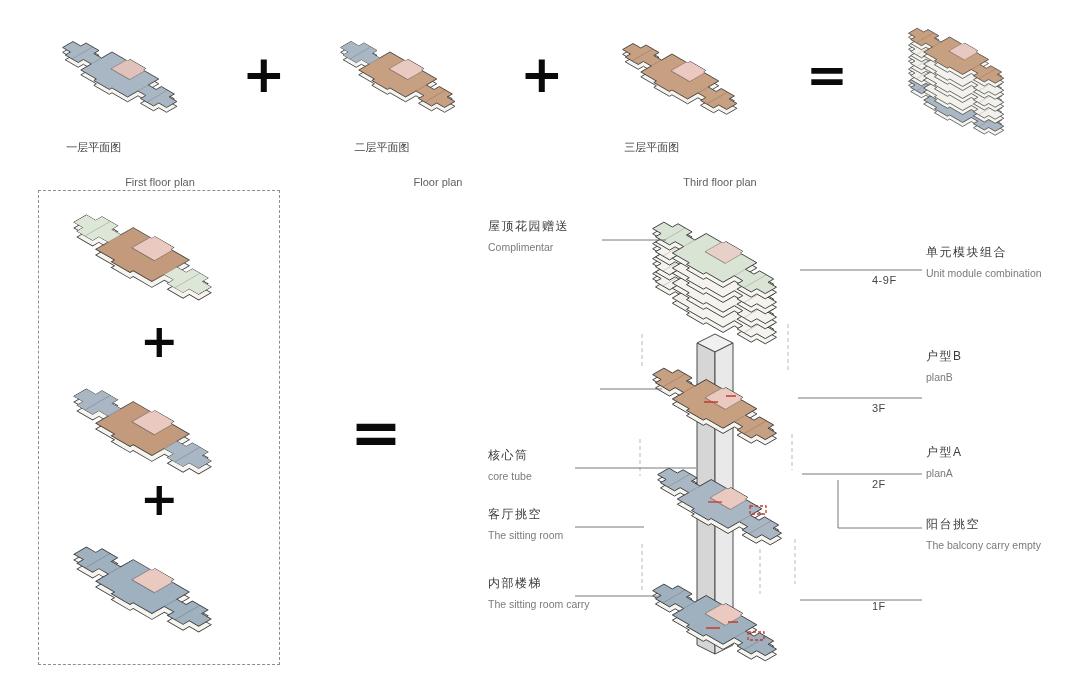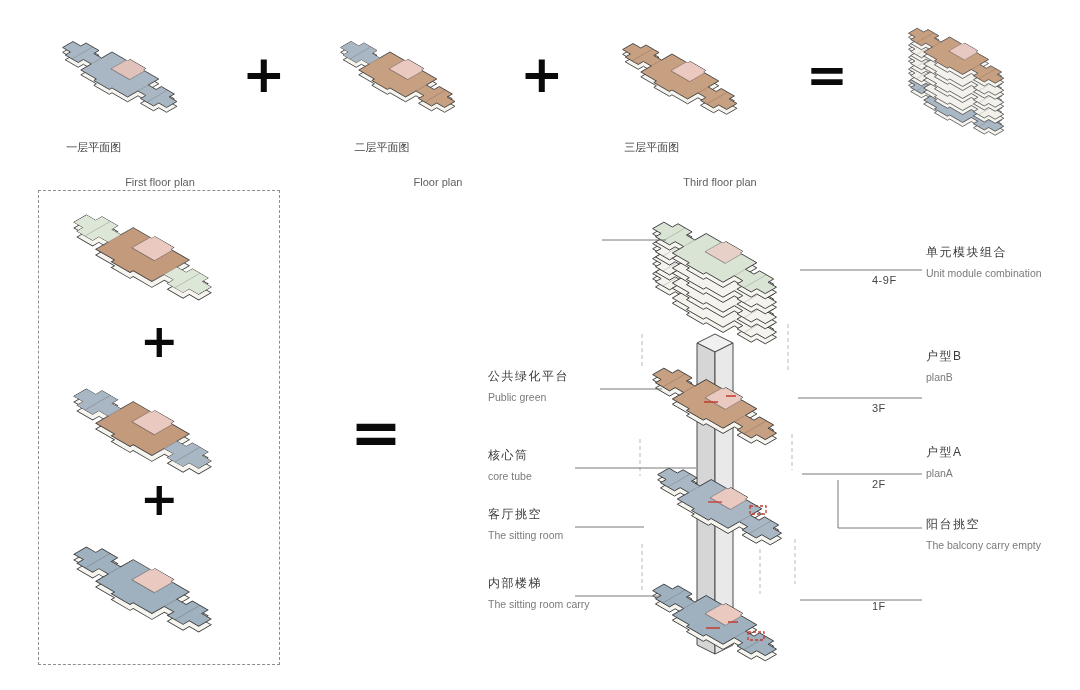--- a/index.html
+++ b/index.html
@@ -143,23 +143,23 @@
       <line x1="105" y1="412" x2="190" y2="412"></line>
       <line x1="330" y1="86" x2="452" y2="86"></line>
       <line x1="328" y1="214" x2="452" y2="214"></line>
       <line x1="332" y1="290" x2="452" y2="290"></line>
       <line x1="368" y1="296" x2="368" y2="344"></line>
       <line x1="368" y1="344" x2="452" y2="344"></line>
       <line x1="330" y1="416" x2="452" y2="416"></line>
     </g>
   </svg>
 
-  <div class="label-block" style="left:488px;top:368px">
-    <div class="cn">公共绿化平台</div>
-    <div class="en">Public green</div>
+  <div class="label-block" style="left:488px;top:218px">
+    <div class="cn">屋顶花园赠送</div>
+    <div class="en">Complimentar</div>
   </div>
   <div class="label-block" style="left:488px;top:447px">
     <div class="cn">核心筒</div>
     <div class="en">core tube</div>
   </div>
   <div class="label-block" style="left:488px;top:506px">
     <div class="cn">客厅挑空</div>
     <div class="en">The sitting room</div>
   </div>
   <div class="label-block" style="left:488px;top:575px">

